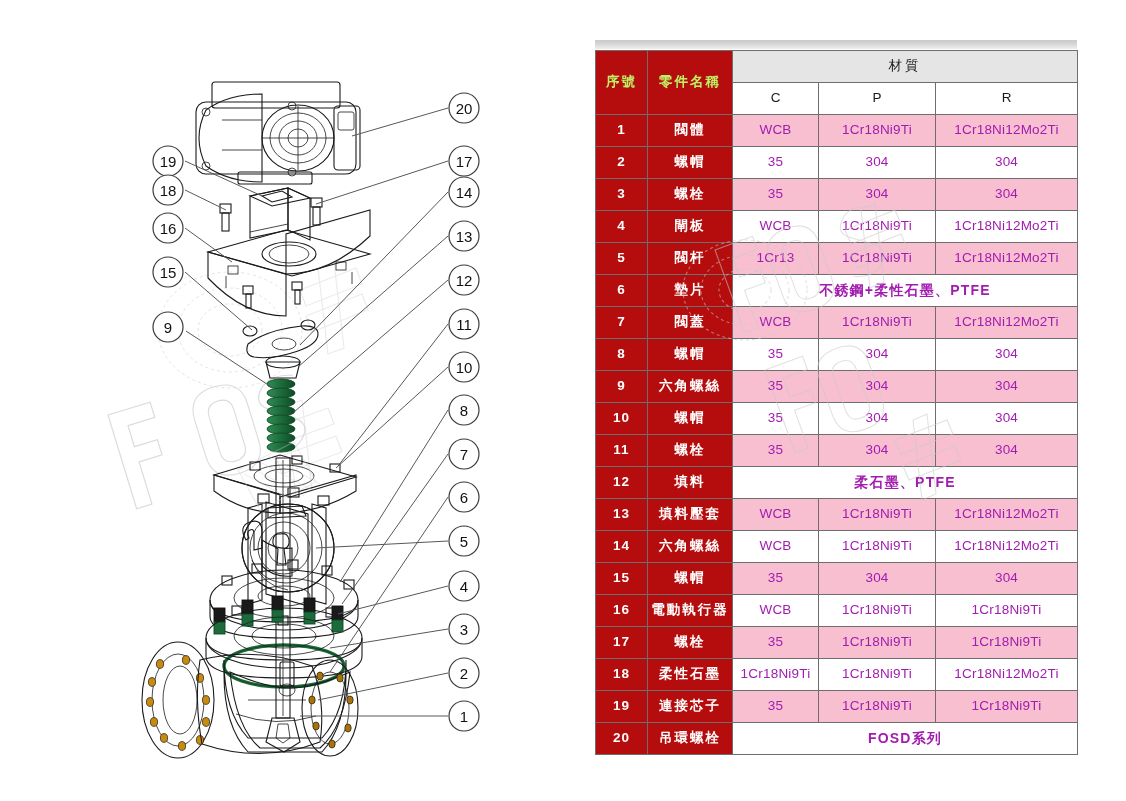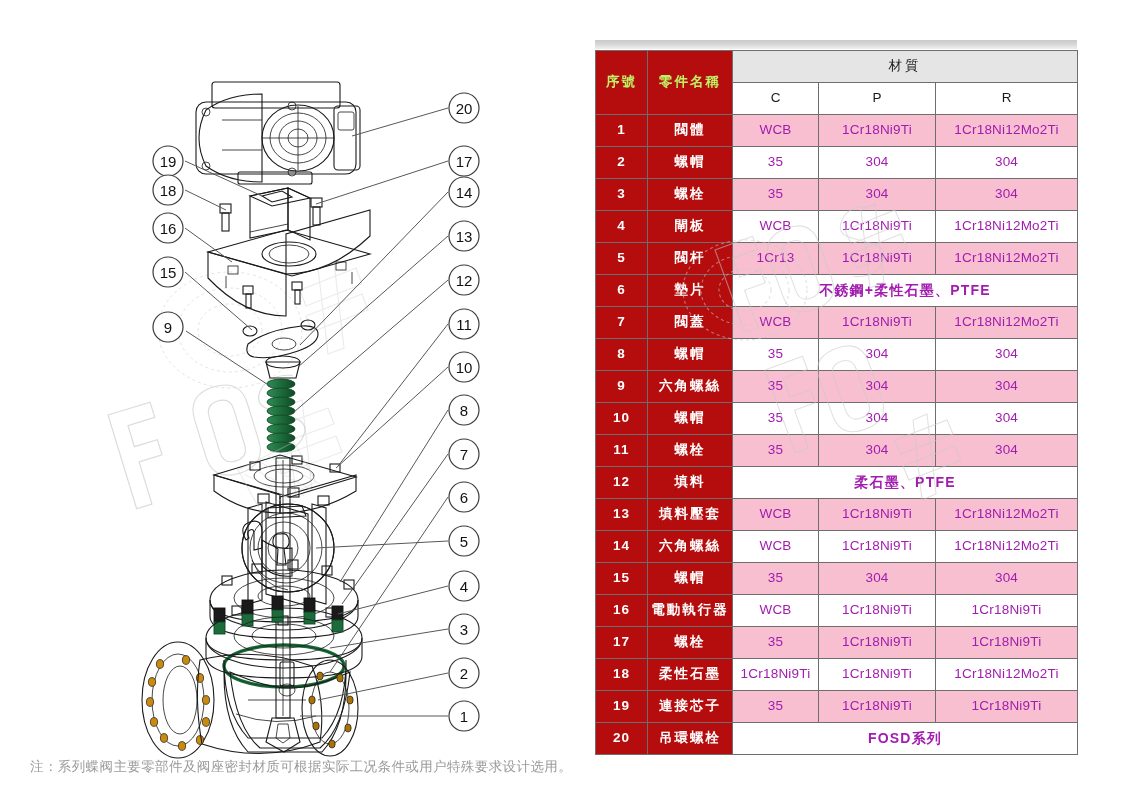--- a/index.html
+++ b/index.html
@@ -459,21 +459,20 @@
           <circle class="bub" cx="464" cy="673" r="15"></circle>
           <text class="bubtxt" x="464" y="673">2</text>
         </g>
       <g>
           <circle class="bub" cx="464" cy="716" r="15"></circle>
           <text class="bubtxt" x="464" y="716">1</text>
         </g>
     </svg>
   </div>
 
-  <div id="footnote">注：系列蝶阀主要零部件及阀座密封材质可根据实际工况条件或用户特殊要求设计选用。</div>
 
   <div id="tablewrap">
     <div id="topbar"></div>
     <table class="parts">
       <colgroup>
         <col class="c-seq">
           <col class="c-name">
           <col class="c-c">
           <col class="c-p">
           <col class="c-r">

